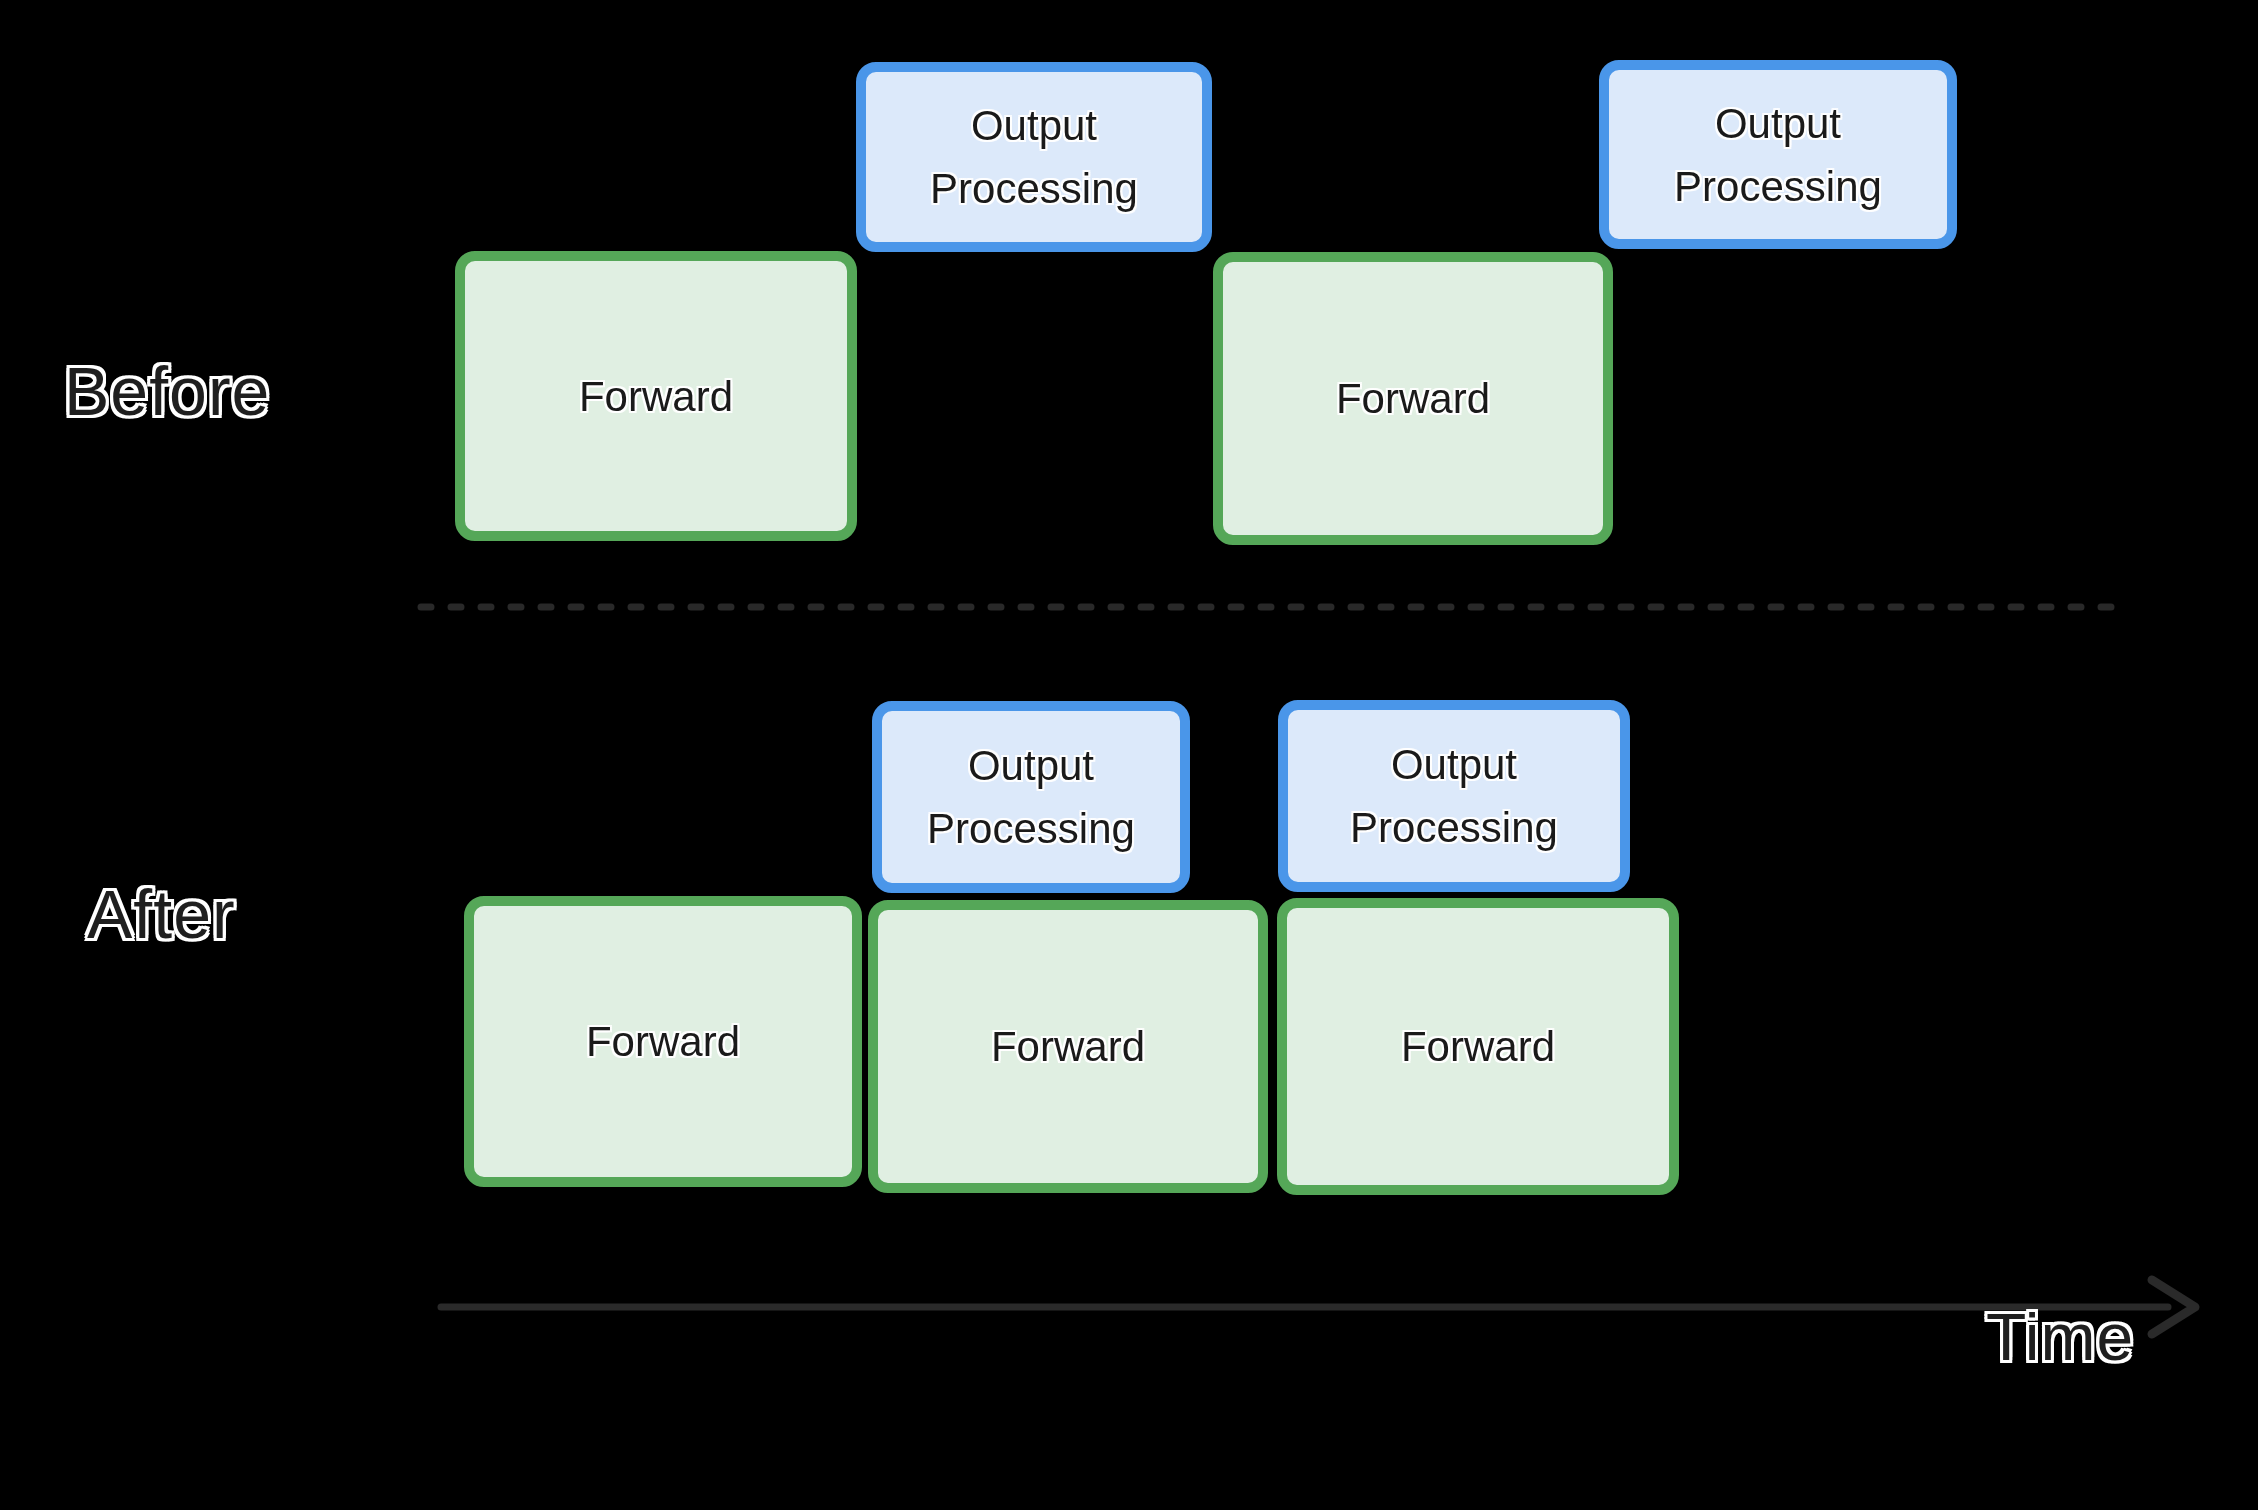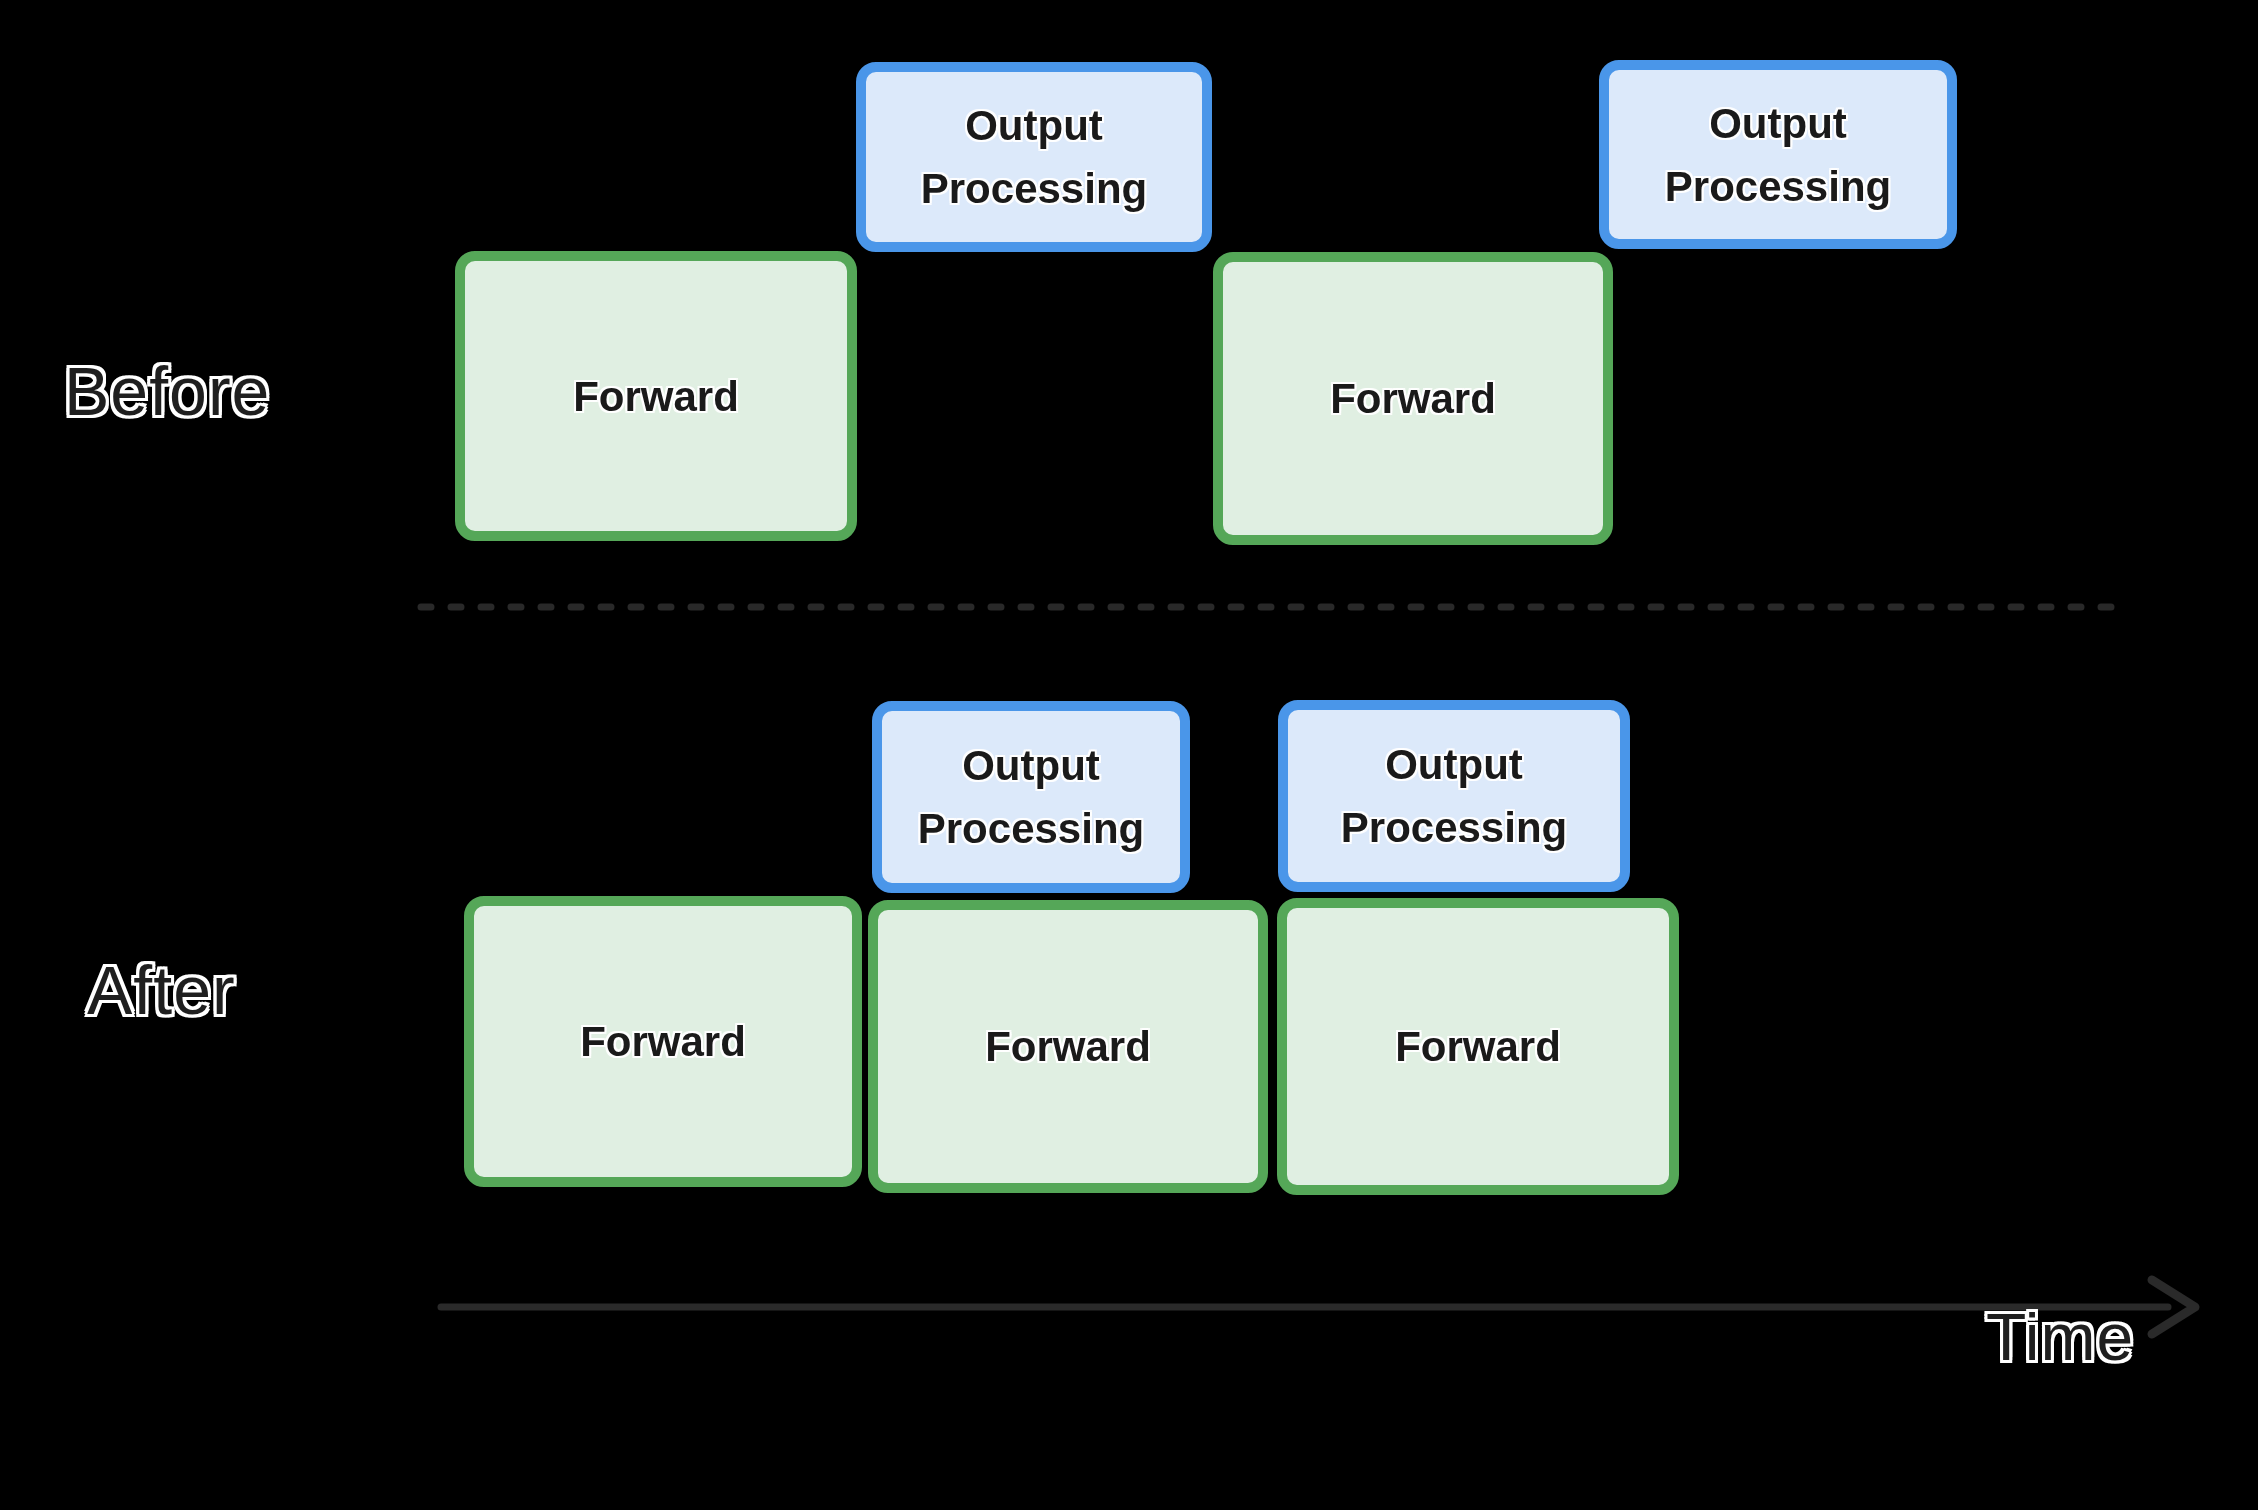--- a/index.html
+++ b/index.html
@@ -37,21 +37,21 @@
   .time-axis-head{
     stroke:var(--arrow); stroke-width:9; fill:none;
     stroke-linecap:round; stroke-linejoin:round;
   }
   .box{
     position:absolute;
     display:flex; align-items:center; justify-content:center;
     border-radius:20px; text-align:center;
   }
   .box .box-label{
-    font-weight:bold; font-size:42px; line-height:1.5;
+    font-weight:normal; font-size:42px; line-height:1.5;
     color:var(--box-text);
     max-width:88%;
     text-shadow:
       -2px -2px 0 rgba(255,255,255,.85),  2px -2px 0 rgba(255,255,255,.85),
       -2px  2px 0 rgba(255,255,255,.85),  2px  2px 0 rgba(255,255,255,.85),
       -2px  0   0 rgba(255,255,255,.85),  2px  0   0 rgba(255,255,255,.85),
        0   -2px 0 rgba(255,255,255,.85),  0    2px 0 rgba(255,255,255,.85);
   }
   .forward{ background:var(--forward-fill); border:10px solid var(--forward-border); }
   .output{  background:var(--output-fill);  border:10px solid var(--output-border); }
@@ -74,21 +74,21 @@
     font-weight:normal;
     color:var(--label-text);
     line-height:1;
     letter-spacing:1px;
     text-shadow:
       -3px -3px 0 #fff, 0 -3px 0 #fff, 3px -3px 0 #fff,
       -3px  0   0 #fff,               3px  0   0 #fff,
       -3px  3px 0 #fff, 0  3px 0 #fff, 3px  3px 0 #fff;
   }
   #label-before{ left:64px;  top:357px;  font-size:68px; }
-  #label-after{  left:87px;  top:956px;  font-size:68px; }
+  #label-after{  left:87px;  top:880px;  font-size:68px; }
   .axis-label{   left:1986px; top:1304px; font-size:66px; }
 </style>
 </head>
 <body>
 
 <div class="canvas">
 
   <svg class="overlay" viewBox="0 0 2258 1510" aria-hidden="true">
     <line class="dashed-divider" x1="421" y1="607" x2="2127" y2="607"></line>
     <line class="time-axis-line" x1="441" y1="1307" x2="2168" y2="1307"></line>

